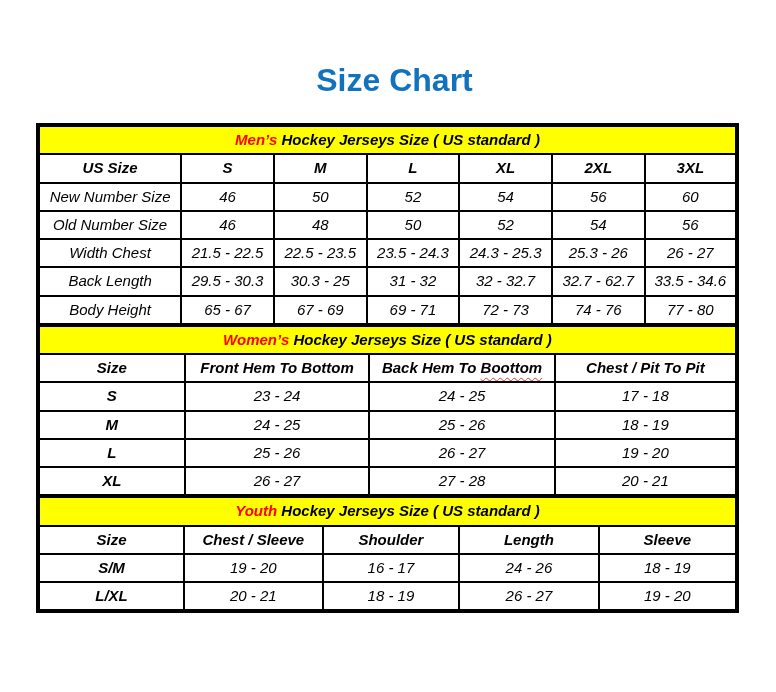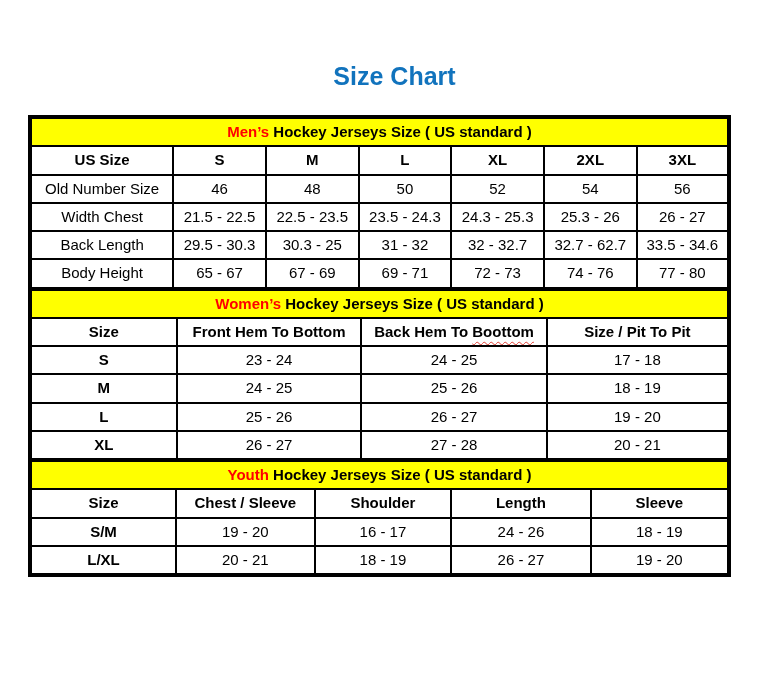--- a/index.html
+++ b/index.html
@@ -12,31 +12,32 @@
   .page {
     width: 776px;
     height: 692px;
     background: #ffffff;
     box-sizing: border-box;
     padding-top: 62px;
     overflow: hidden;
   }
   .page-title {
     text-align: center;
-    font-size: 25px;
+    font-size: 32px;
     font-weight: bold;
     color: #1173BD;
     margin: 0 0 24px 0;
     letter-spacing: 0px;
     padding-left: 13px;
   }
   .chart-wrap {
     width: 699px;
-    margin: 0 auto 0 28px;
+    margin: 0 auto 0 36px;
     border: 2px solid #000000;
+    font-style: italic;
   }
   table.size-table {
     width: 100%;
     border-collapse: collapse;
     table-layout: fixed;
   }
   table.size-table td {
     border: 2px solid #000000;
     text-align: center;
     vertical-align: middle;
@@ -98,20 +99,29 @@
           <tr>
             <td class="col-header">US Size</td>
             <td class="col-header">S</td>
             <td class="col-header">M</td>
             <td class="col-header">L</td>
             <td class="col-header">XL</td>
             <td class="col-header">2XL</td>
             <td class="col-header">3XL</td>
           </tr>
           <tr>
+            <td class="row-label">New Number Size</td>
+            <td>46</td>
+            <td>50</td>
+            <td>52</td>
+            <td>54</td>
+            <td>56</td>
+            <td>60</td>
+          </tr>
+          <tr>
             <td class="row-label">Old Number Size</td>
             <td>46</td>
             <td>48</td>
             <td>50</td>
             <td>52</td>
             <td>54</td>
             <td>56</td>
           </tr>
           <tr>
             <td class="row-label">Width Chest</td>
@@ -150,21 +160,21 @@
           <col style="width: 26%;">
         </colgroup>
         <tbody>
           <tr>
             <td colspan="4" class="section-header"><span class="accent">Women’s</span><span> Hockey Jerseys Size ( US standard )</span></td>
           </tr>
           <tr>
             <td class="col-header">Size</td>
             <td class="col-header">Front Hem To Bottom</td>
             <td class="col-header">Back Hem To <span class="squiggle">Boottom</span></td>
-            <td class="col-header">Size / Pit To Pit</td>
+            <td class="col-header">Chest / Pit To Pit</td>
           </tr>
           <tr>
             <td class="row-label bold-label">S</td>
             <td>23 - 24</td>
             <td>24 - 25</td>
             <td>17 - 18</td>
           </tr>
           <tr>
             <td class="row-label bold-label">M</td>
             <td>24 - 25</td>

